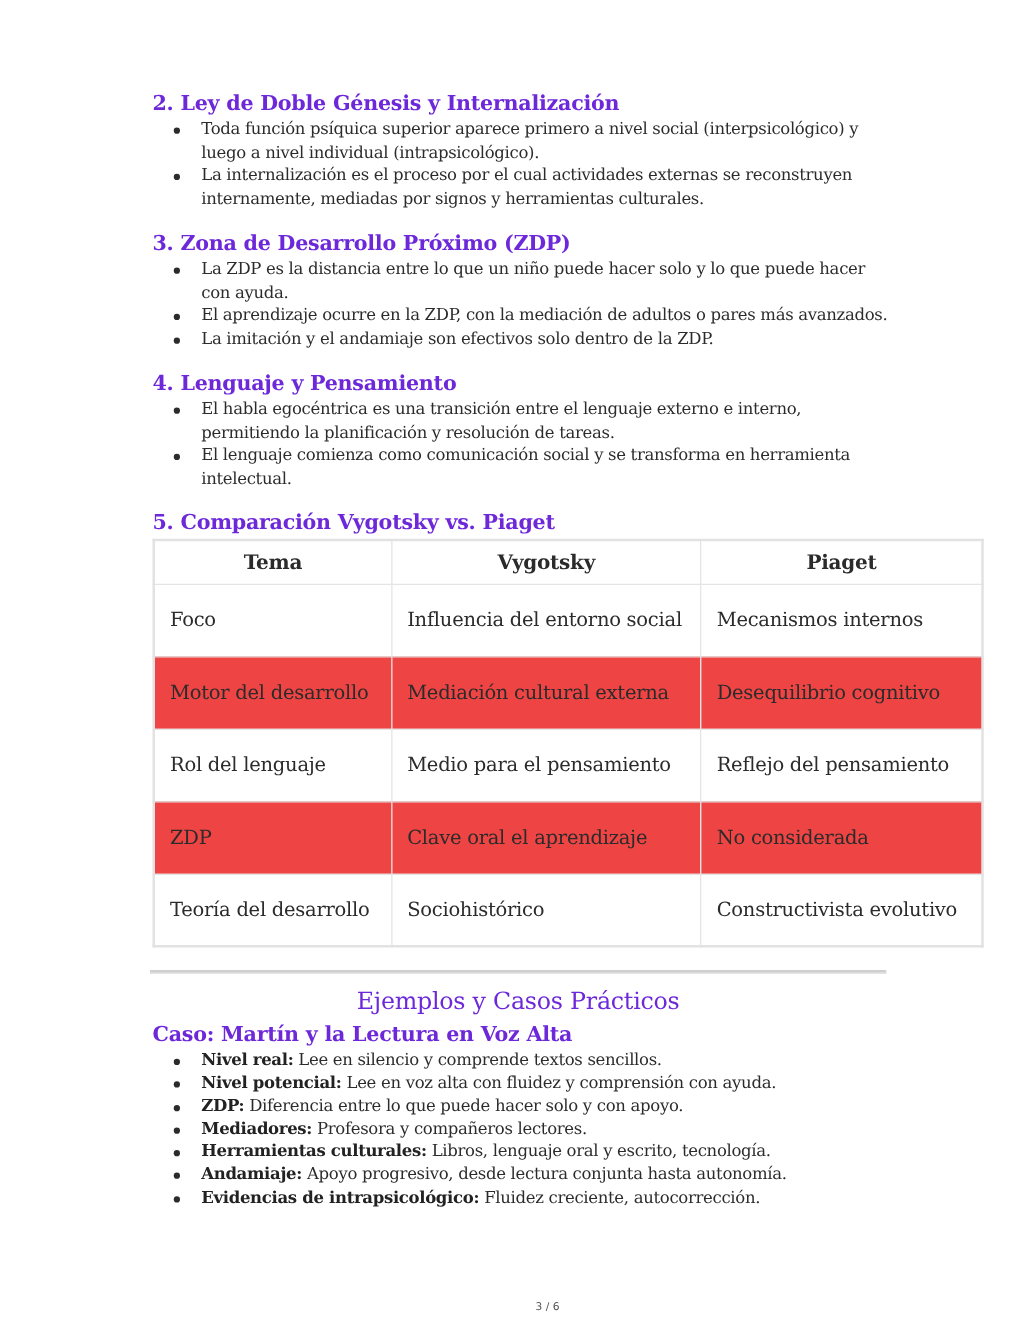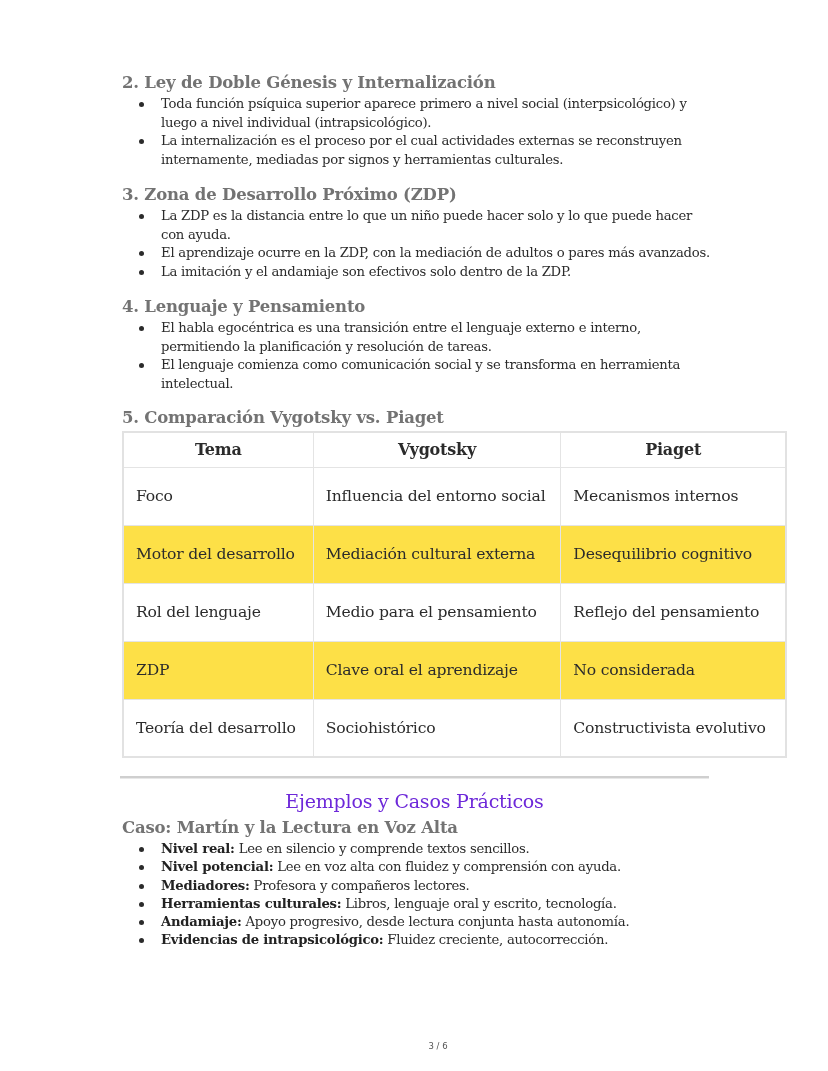--- a/index.html
+++ b/index.html
@@ -1,32 +1,32 @@
 <!DOCTYPE html>
 <html><head>
 <meta charset="utf-8">
 <style>
   * { box-sizing: border-box; margin: 0; padding: 0; }
   html, body { width: 828px; height: 1071px; background: #ffffff; overflow: hidden; }
   body { font-family: "DejaVu Serif", "Liberation Serif", serif; color: #262626; position: relative; }
   .page { position: absolute; left: 0; top: 0; width: 828px; height: 1071px; }
   .content { position: absolute; left: 122px; top: 72px; width: 588px; }
 
-  h3.sec { font-family: "DejaVu Serif", serif; font-weight: bold; font-size: 16.5px; line-height: 22px; color: #737373; letter-spacing: -0.2px; }
+  h3.sec { font-family: "DejaVu Serif", serif; font-weight: bold; font-size: 16.5px; line-height: 22px; color: #6d28d9; letter-spacing: -0.2px; }
   ul.bul { list-style: none; margin: 1px 0 0 0; padding: 0 0 0 39px; }
   ul.bul li { position: relative; font-size: 13.2px; line-height: 18.5px; color: #2b2b2b; letter-spacing: -0.25px; }
   ul.bul li::before { content: ""; position: absolute; left: -22px; top: 7px; width: 5px; height: 5px; border-radius: 50%; background: #2b2b2b; }
   .gap1 { height: 15px; }
   .gap2 { height: 14px; }
 
   table.cmp { margin-top: 2px; width: 665px; border-collapse: collapse; border: 2px solid #e2e2e2; font-size: 15.6px; letter-spacing: -0.2px; color: #2b2b2b; }
   table.cmp th, table.cmp td { border: 1.5px solid #e4e4e4; padding: 0 12px; line-height: 22.5px; vertical-align: middle; text-align: left; }
   table.cmp th { height: 35px; font-weight: bold; text-align: center; font-size: 16px; }
   table.cmp td { height: 58px; }
-  table.cmp tr.alt td { background: #fde047; }
+  table.cmp tr.alt td { background: #ef4444; }
   table.cmp col.c1 { width: 169px; }
   table.cmp col.c2 { width: 220px; }
   table.cmp col.c3 { width: 200px; }
 
   .hr { position: absolute; left: 120px; top: 776px; width: 589px; height: 3px; background: #cfcfcf; border-bottom: 1px solid #e8e8e8; }
   h2.mid { position: absolute; left: 120px; top: 789px; width: 589px; text-align: center; font-size: 19px; font-weight: normal; line-height: 24px; color: #6d28d9; letter-spacing: -0.2px; }
   .case { position: absolute; left: 122px; top: 817px; width: 600px; }
   .case h3.sec { font-size: 16.5px; }
   .case ul.bul li { line-height: 18.3px; }
   .case ul.bul li b { font-weight: bold; color: #222; }
@@ -115,20 +115,21 @@
 
   <div class="hr"></div>
 
   <h2 class="mid">Ejemplos y Casos Prácticos</h2>
 
   <section class="case">
     <h3 class="sec">Caso: Martín y la Lectura en Voz Alta</h3>
     <ul class="bul">
       <li><b>Nivel real:</b><span> Lee en silencio y comprende textos sencillos.</span></li>
       <li><b>Nivel potencial:</b><span> Lee en voz alta con fluidez y comprensión con ayuda.</span></li>
+      <li><b>ZDP:</b><span> Diferencia entre lo que puede hacer solo y con apoyo.</span></li>
       <li><b>Mediadores:</b><span> Profesora y compañeros lectores.</span></li>
       <li><b>Herramientas culturales:</b><span> Libros, lenguaje oral y escrito, tecnología.</span></li>
       <li><b>Andamiaje:</b><span> Apoyo progresivo, desde lectura conjunta hasta autonomía.</span></li>
       <li><b>Evidencias de intrapsicológico:</b><span> Fluidez creciente, autocorrección.</span></li>
     </ul>
   </section>
 
   <div class="pagenum">3 / 6</div>
 </div>
 

